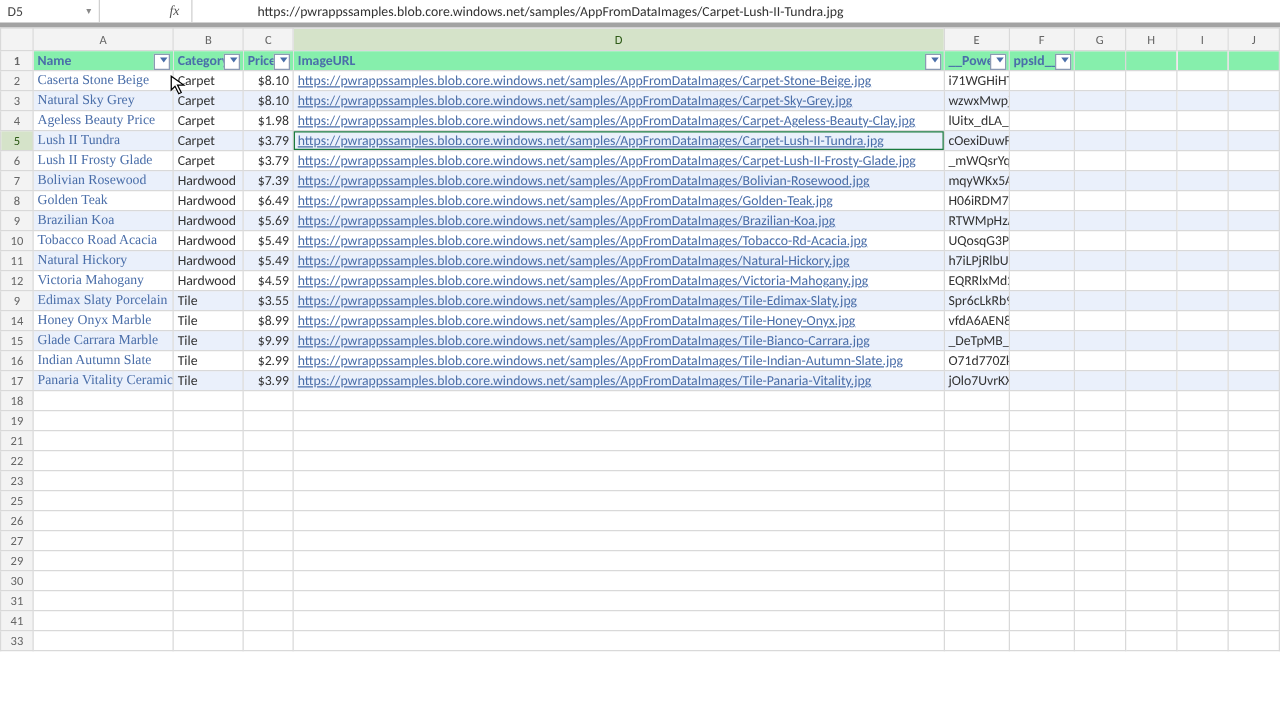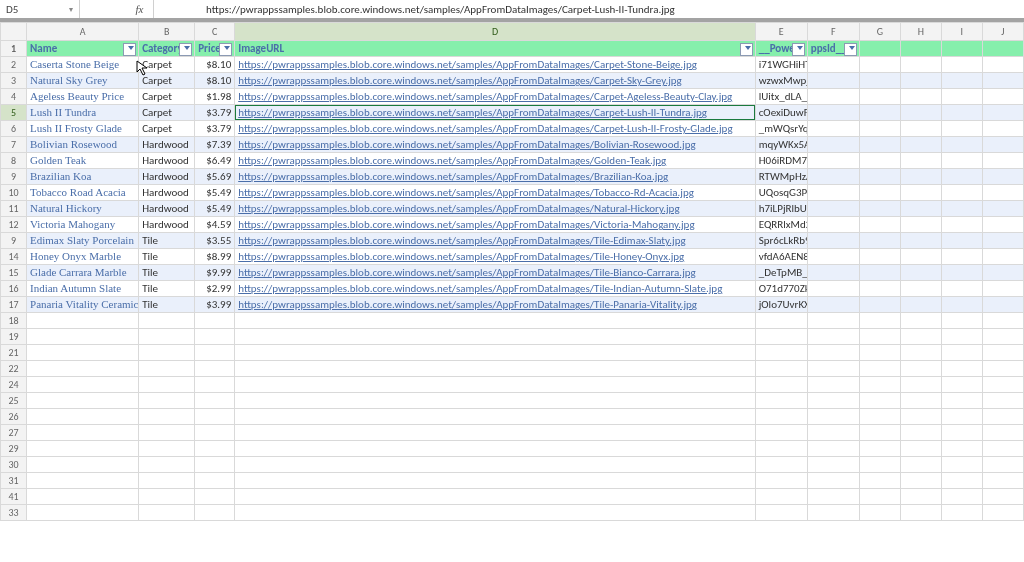--- a/index.html
+++ b/index.html
@@ -481,21 +481,21 @@
           <td></td>
           <td></td>
           <td></td>
           <td></td>
           <td></td>
           <td></td>
           <td></td>
           <td></td>
         </tr>
         <tr>
-          <td class="rowhead">24</td>
+          <td class="rowhead">23</td>
           <td></td>
           <td></td>
           <td></td>
           <td></td>
           <td></td>
           <td></td>
           <td></td>
           <td></td>
           <td></td>
           <td></td>

